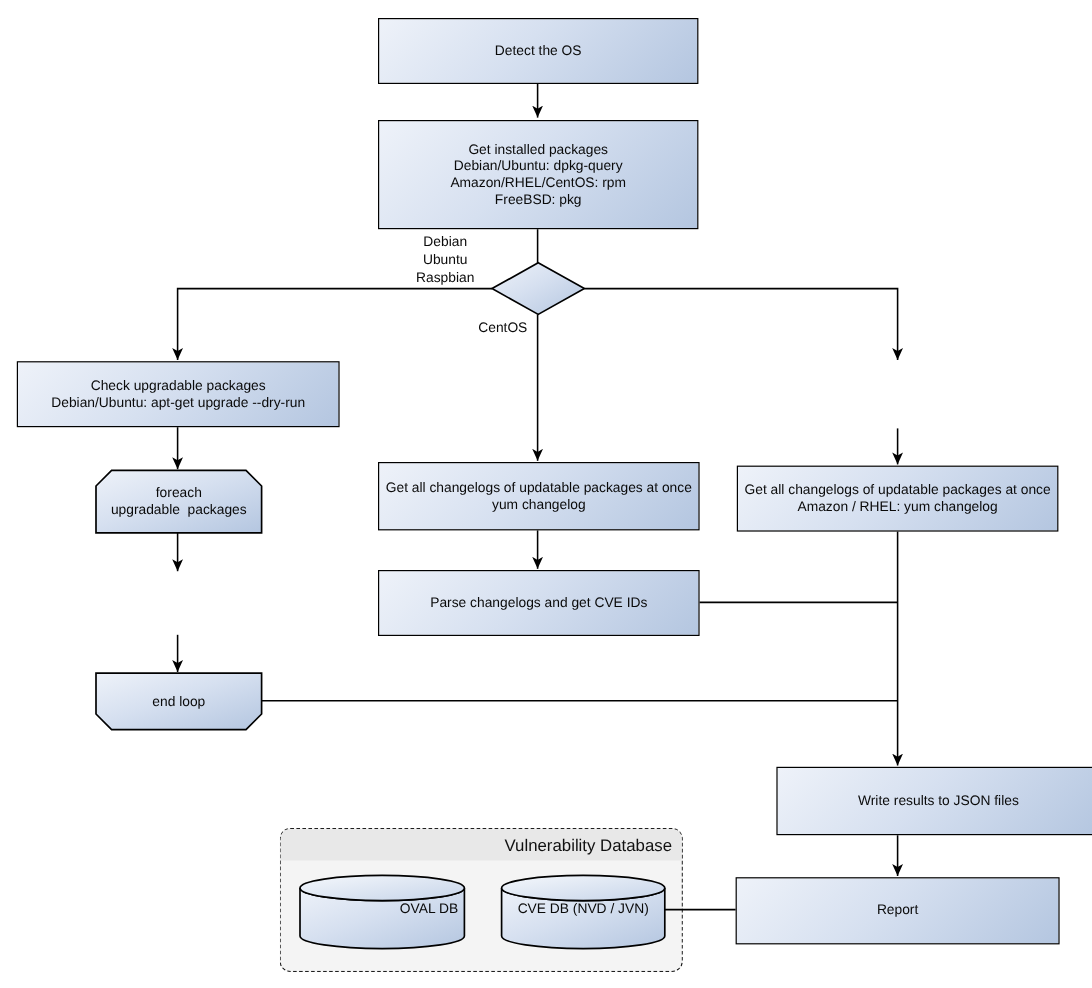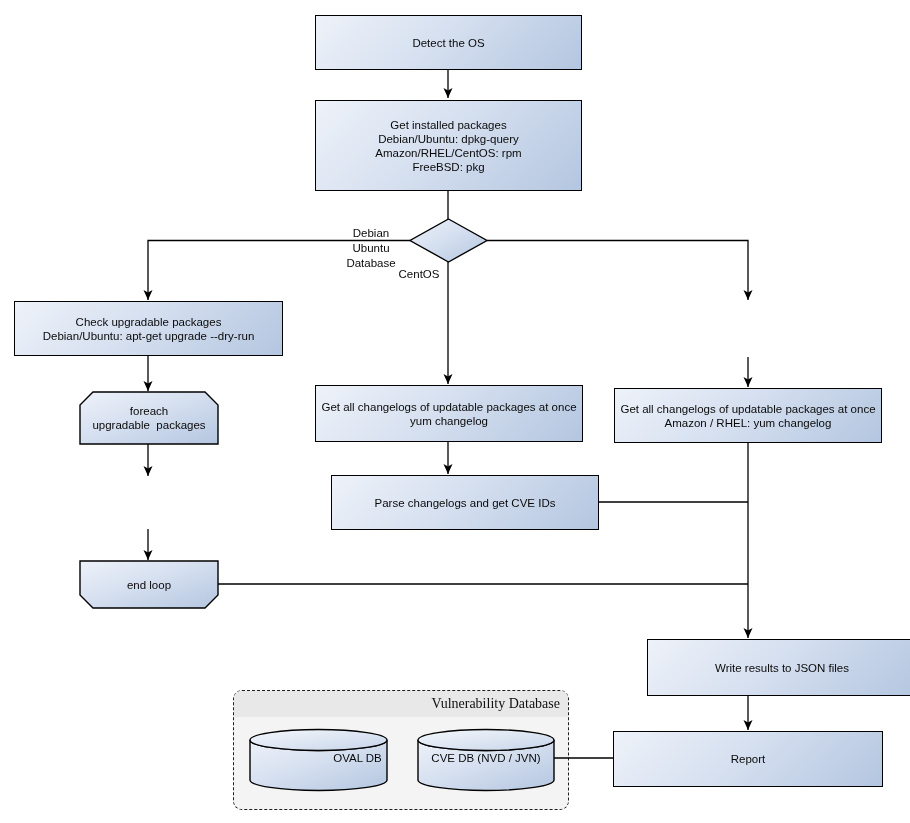--- a/index.html
+++ b/index.html
@@ -18,21 +18,21 @@
   .shape-label{
     position:absolute;display:flex;flex-direction:column;justify-content:center;align-items:center;
     font-size:11.5px;line-height:14px;text-align:center;pointer-events:none;
   }
   .shape-label .line{white-space:pre;}
   .edge-label{
     position:absolute;font-size:11.5px;line-height:15px;text-align:center;width:100px;
   }
   .db-panel{
     position:absolute;left:233px;top:690px;width:336px;height:120px;box-sizing:border-box;
-    background:#f4f4f4;border:1.6px dashed #1f1f1f;border-radius:9px;font-family:Liberation Serif, serif;
+    background:#f4f4f4;border:1.6px dashed #1f1f1f;border-radius:9px;
   }
   .db-header{
     position:absolute;left:0;top:0;right:0;height:26px;background:#e8e8e8;
     border-radius:7px 7px 0 0;display:flex;align-items:center;justify-content:flex-end;
     font-size:14px;color:#111;padding-right:8px;box-sizing:border-box;
   }
   .cyl-label{
     position:absolute;font-size:11.5px;text-align:center;pointer-events:none;
   }
 </style>
@@ -132,41 +132,41 @@
 
   <div class="shape-label" style="left:80px;top:561px;width:138px;height:47px;">
     <div class="line">end loop</div>
   </div>
 
   <div class="node" style="left:315px;top:385px;width:268px;height:57px;">
     <div class="line">Get all changelogs of updatable packages at once</div>
     <div class="line">yum changelog</div>
   </div>
 
-  <div class="node" style="left:315px;top:475px;width:268px;height:55px;margin-left:16px;">
+  <div class="node" style="left:315px;top:475px;width:268px;height:55px;">
     <div class="line">Parse changelogs and get CVE IDs</div>
   </div>
 
 
   <div class="node" style="left:614px;top:388px;width:268px;height:55px;">
     <div class="line">Get all changelogs of updatable packages at once</div>
     <div class="line">Amazon / RHEL: yum changelog</div>
   </div>
 
   <div class="node" style="left:647px;top:639px;width:270px;height:57px;">
     <div class="line">Write results to JSON files</div>
   </div>
 
   <div class="node" style="left:613px;top:731px;width:270px;height:56px;">
     <div class="line">Report</div>
   </div>
 
-  <div class="edge-label" style="left:321px;top:195px;margin-top:31px;">
+  <div class="edge-label" style="left:321px;top:195px;">
     <div>Debian</div>
     <div>Ubuntu</div>
-    <div>Database</div>
+    <div>Raspbian</div>
   </div>
   <div class="edge-label" style="left:369px;top:267px;">CentOS</div>
 
   <div class="cyl-label" style="left:250px;top:752px;width:137px;padding-left:39px;">OVAL DB</div>
   <div class="cyl-label" style="left:418px;top:752px;width:136px;">CVE DB (NVD / JVN)</div>
 
 </div>
 
 </body></html>

